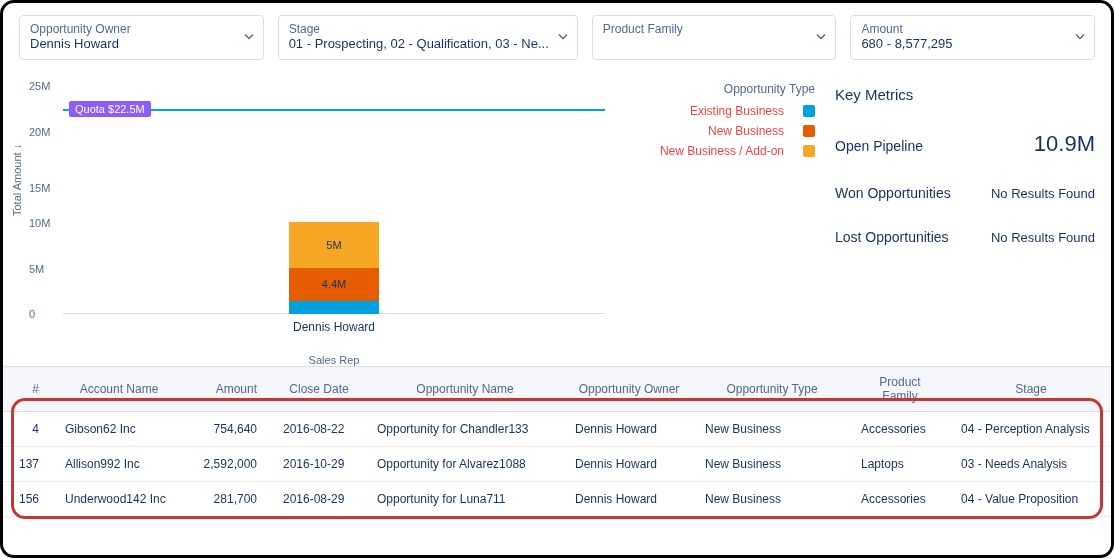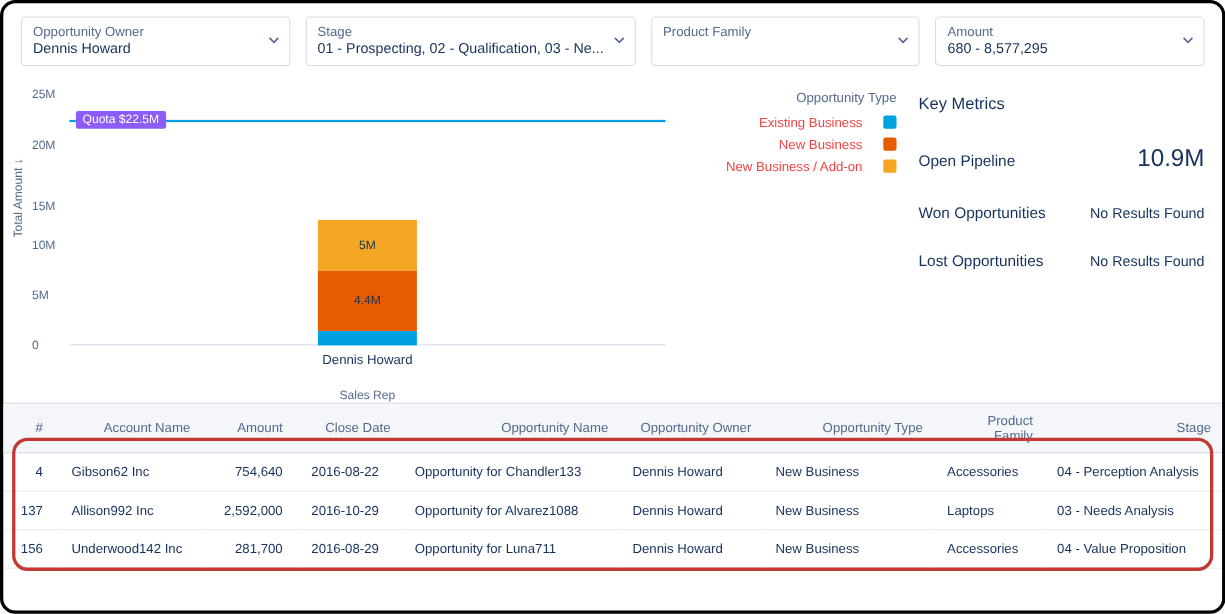--- a/index.html
+++ b/index.html
@@ -27,21 +27,21 @@
 .plot { position: absolute; left: 44px; top: 10px; right: 0; bottom: 42px; }
 .tick { position: absolute; left: -34px; width: 30px; text-align: left; font-size: 11px; color: #54698d; transform: translateY(-50%); }
 .quota-line { position: absolute; left: 0; right: 0; border-top: 2px solid #00a1e0; }
 .quota-badge { position: absolute; background: #8b5cf6; color: #fff; font-size: 11px; padding: 2px 6px; border-radius: 2px; transform: translateY(-50%); }
 .bar-stack { position: absolute; bottom: 0; width: 90px; left: 50%; transform: translateX(-50%); }
 .seg { width: 100%; text-align: center; font-size: 11px; color: #16325c; display: flex; align-items: center; justify-content: center; }
 .xcat { position: absolute; top: 100%; left: 50%; transform: translateX(-50%); margin-top: 6px; font-size: 12px; color: #16325c; white-space: nowrap; }
 .xlabel { position: absolute; top: 100%; left: 50%; transform: translateX(-50%); margin-top: 40px; font-size: 11px; color: #54698d; }
 .axis-baseline { position: absolute; left:0; right:0; bottom:0; border-top: 1px solid #d8dde6; }
 table { width: 100%; border-collapse: collapse; font-size: 12px; }
-thead th { text-align: right; font-weight: 400; color: #54698d; background: #f4f6f9; border-top: 1px solid #d8dde6; border-bottom: 1px solid #d8dde6; padding: 8px 10px 8px 12px; }
+thead th { text-align: center; font-weight: 400; color: #54698d; background: #f4f6f9; border-top: 1px solid #d8dde6; border-bottom: 1px solid #d8dde6; padding: 8px 10px 8px 12px; }
 tbody td { padding: 10px 10px 10px 12px; border-bottom: 1px solid #ecebea; color: #16325c; }
 th.num, td.num { text-align: right; padding-right: 14px; }
 .table-highlight { position: absolute; border: 3px solid #c23934; border-radius: 14px; pointer-events: none; }
 .table-wrap { position: relative; }
 </style>
 </head>
 <body>
 
 <div class="container">
 
@@ -83,21 +83,21 @@
           <div class="tick" style="top: 228px;">0</div>
           <div class="tick" style="top: 182.4px;">5M</div>
           <div class="tick" style="top: 136.8px;">10M</div>
           <div class="tick" style="top: 74px; margin-top: 28px;">15M</div>
           <div class="tick" style="top: 45.6px;">20M</div>
           <div class="tick" style="top: 0px;">25M</div>
           <div class="quota-line" style="top: 22.8px;"></div>
           <div class="quota-badge" style="top: 22.8px; left: 6px;">Quota $22.5M</div>
           <div class="bar-stack">
             <div class="seg" style="height: 45.6px; background: rgb(245, 166, 35);">5M</div>
-            <div class="seg" style="height: 55px; background: rgb(230, 92, 0);">4.4M</div>
+            <div class="seg" style="height: 33px; background: rgb(230, 92, 0);">4.4M</div>
             <div class="seg" style="height: 13.68px; background: rgb(0, 161, 224);"></div>
           </div>
           <div class="xcat">Dennis Howard</div>
           <div class="xlabel">Sales Rep</div>
         </div>
     </div>
 
     <div class="legend">
       <div class="legend-title">Opportunity Type</div>
       <div class="legend-item">

